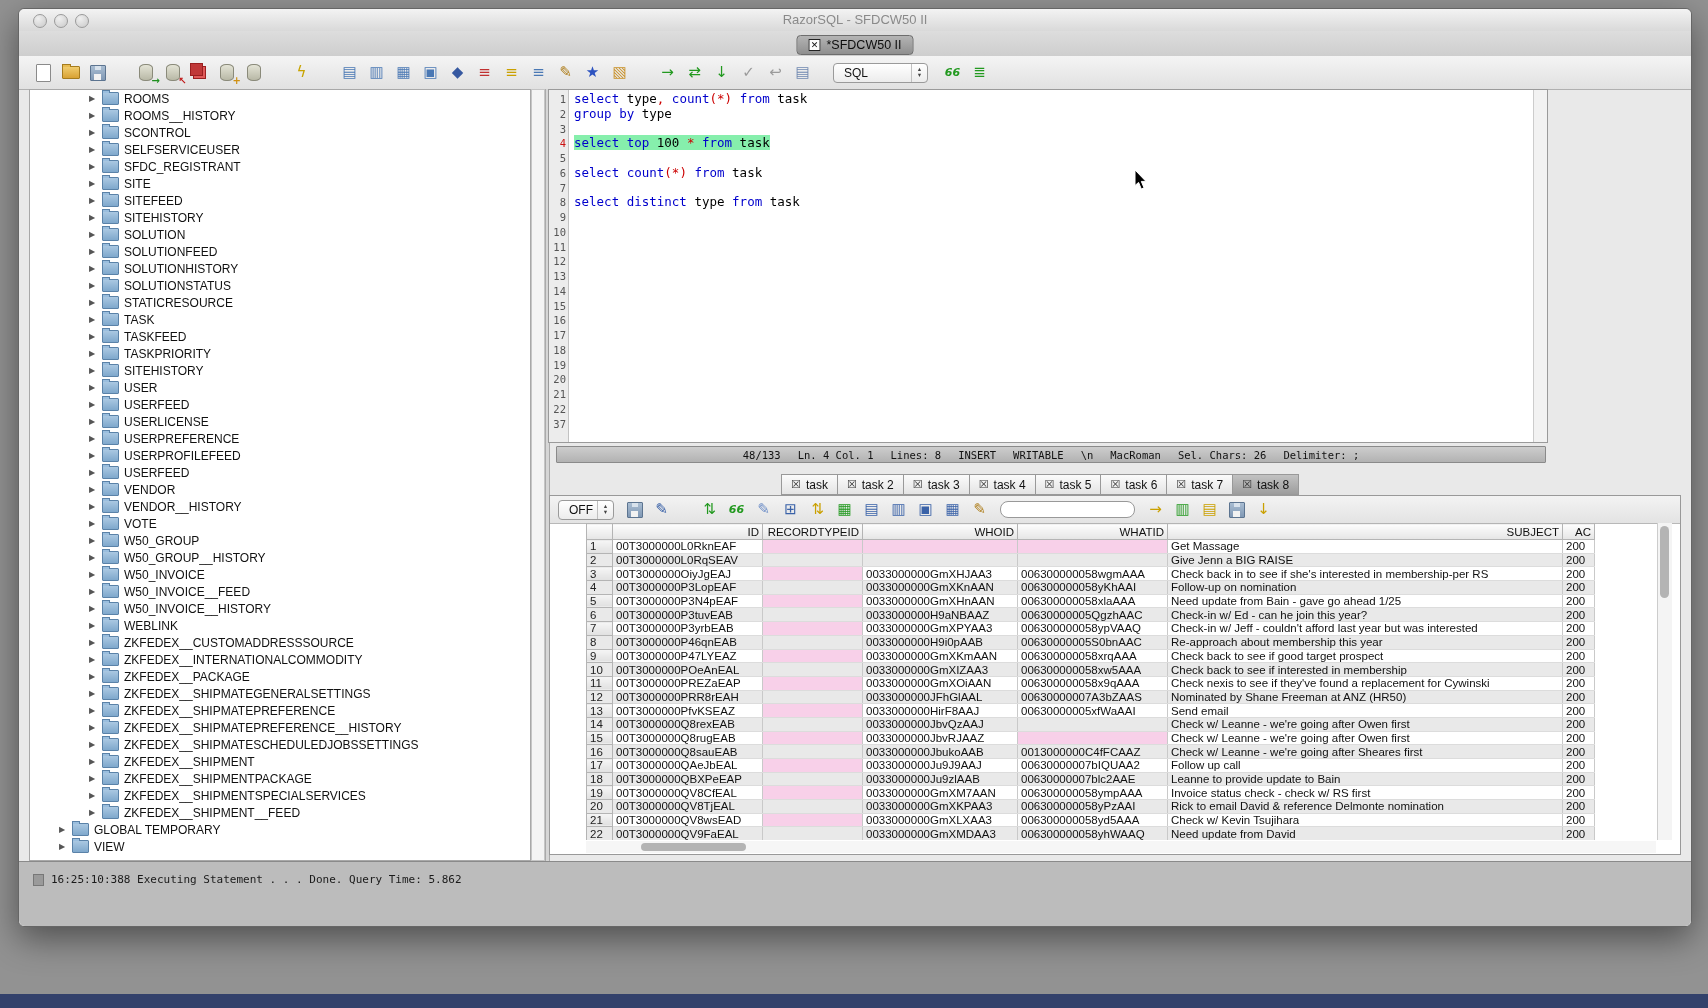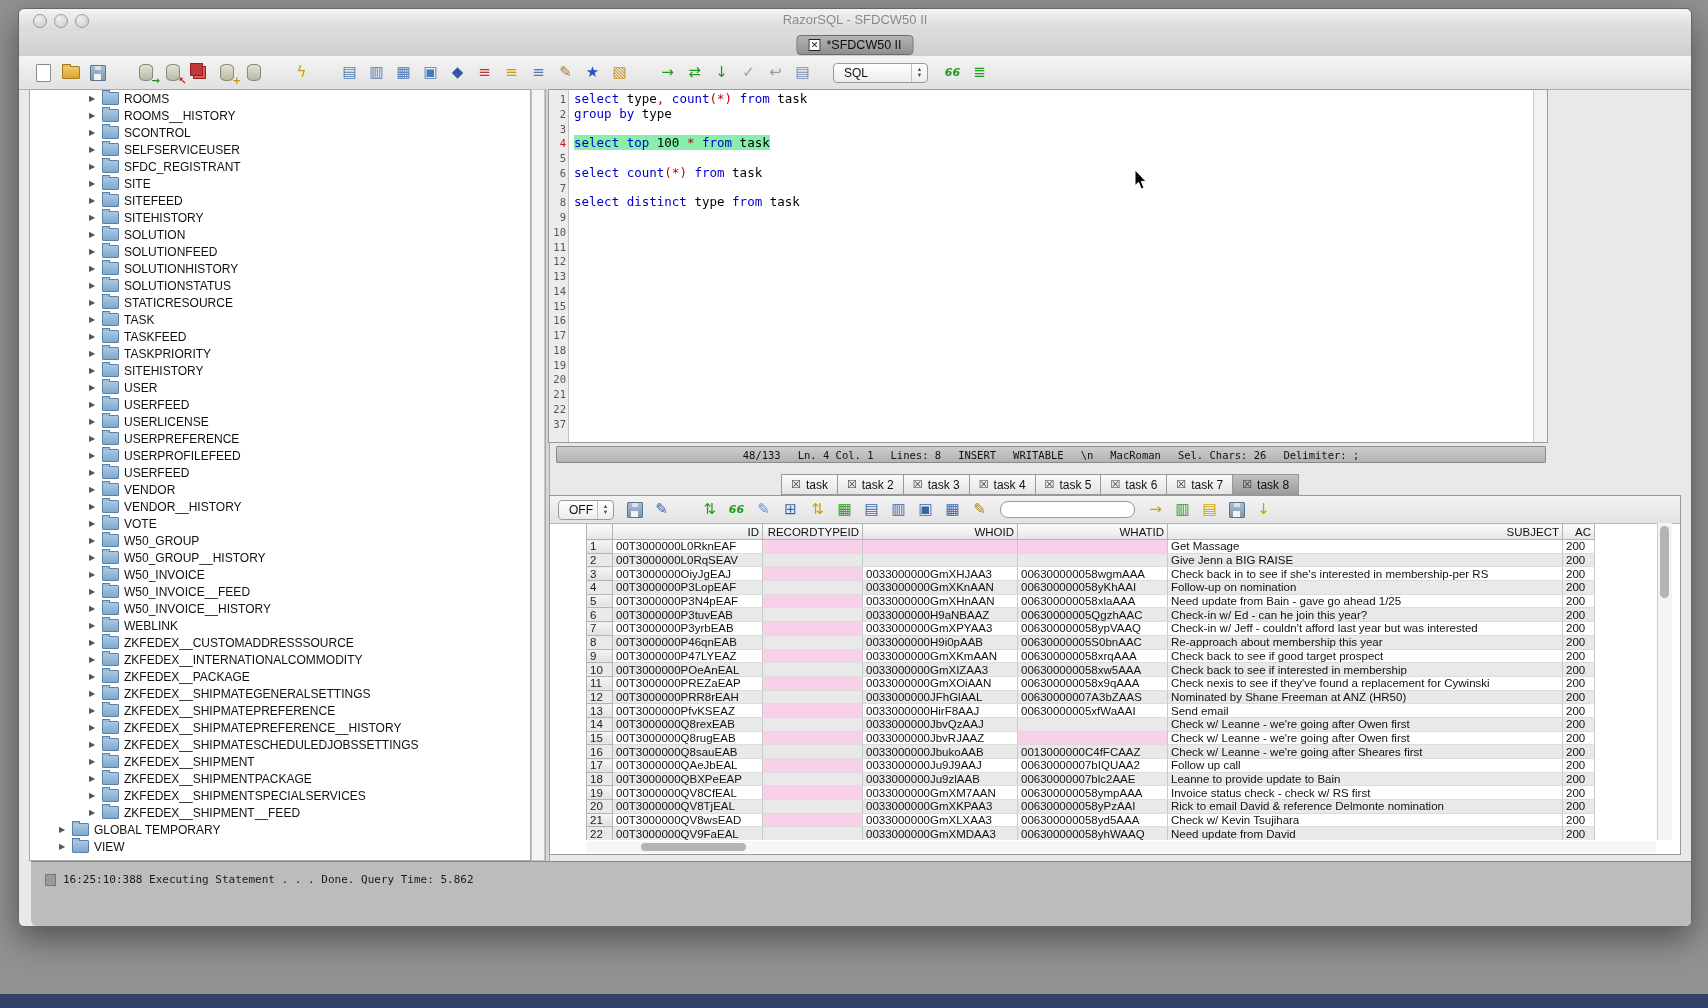--- a/index.html
+++ b/index.html
@@ -117,21 +117,21 @@
   .box-vscroll{position:absolute;right:8px;top:27px;width:14px;bottom:14px;background:#f4f4f4;
                border-left:1px solid #ccc;}
   .box-vscroll .thumb{position:absolute;top:3px;left:2px;width:9px;height:72px;background:#b4b4b4;border-radius:5px;}
   .box-hscroll{position:absolute;left:36px;right:24px;bottom:1px;height:12px;background:#f6f6f6;}
   .box-hscroll .thumb{position:absolute;left:55px;top:2px;width:105px;height:8px;background:#b4b4b4;border-radius:4px;}
 
   
   .bottom-status{position:absolute;left:0;right:0;top:852px;bottom:0;background:#bcbcbc;
         border-top:1px solid #8a8a8a;border-radius:0 0 6px 6px;
         font-family:"DejaVu Sans Mono",monospace;font-size:11px;color:#1a1a1a;
-        padding:11px 0 0 14px;box-sizing:border-box;display:flex;align-items:flex-start;gap:7px;margin-left:12px;}
+        padding:11px 0 0 14px;box-sizing:border-box;display:flex;align-items:flex-start;gap:7px;}
   .stat-sq{width:9px;height:10px;background:#9a9a9a;border:1px solid #777;margin-top:1px;flex:0 0 auto;}
 
   
   .cursor{position:absolute;left:1115px;top:161px;pointer-events:none;}
 </style>
 </head>
 <body>
 
 <div class="window">
 

